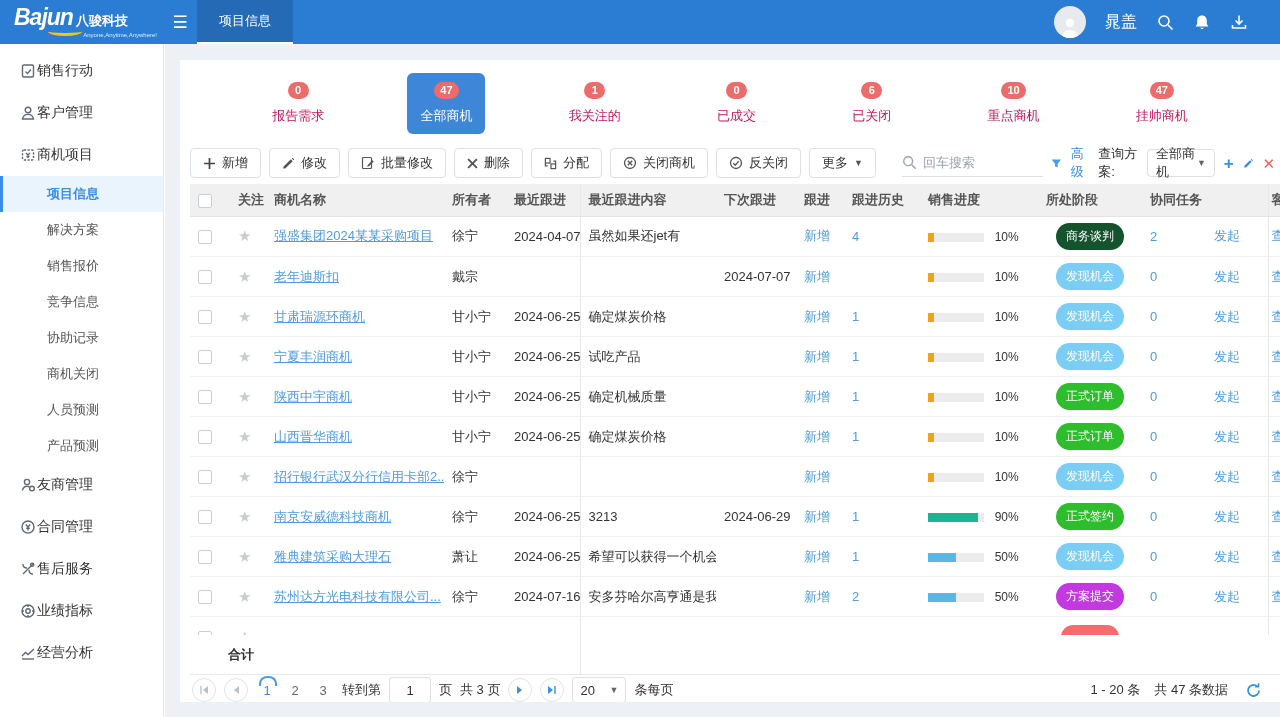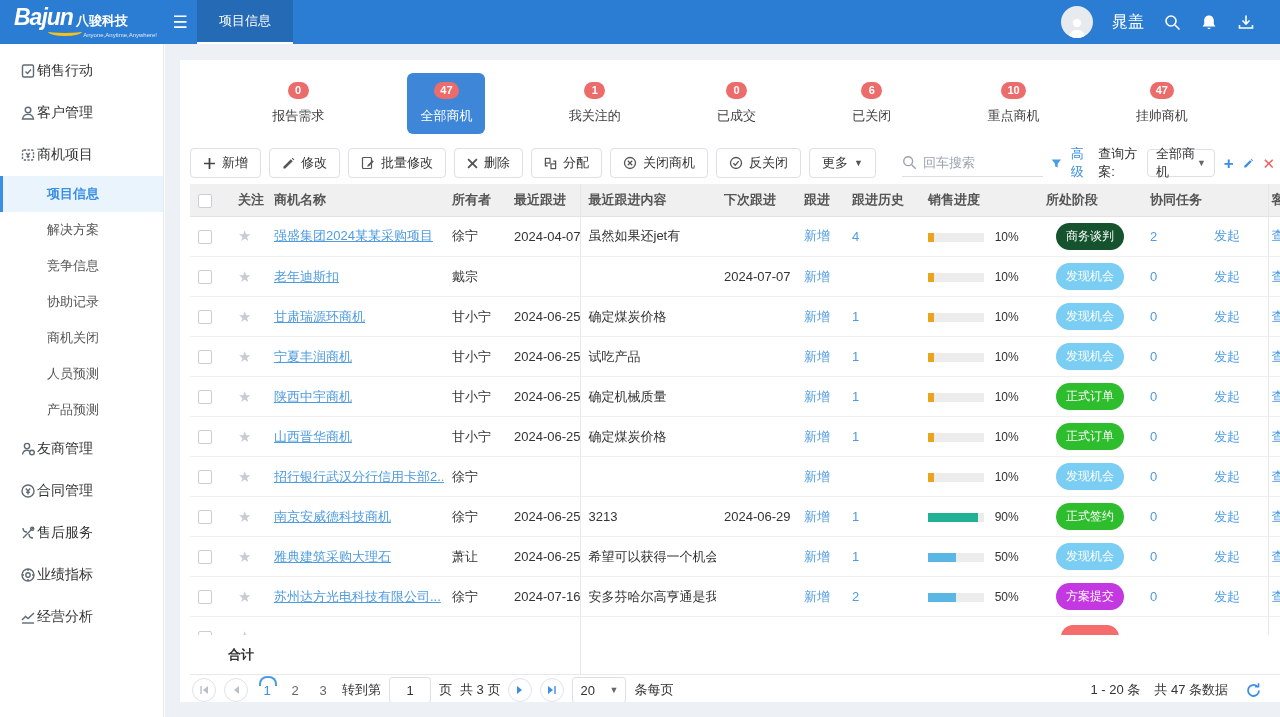--- a/index.html
+++ b/index.html
@@ -12,21 +12,21 @@
   .logo { width:163px; display:flex; flex-direction:column; justify-content:center; padding-left:14px; }
   .logo-row { display:flex; align-items:baseline; gap:3px; position:relative; }
   .brand { font-size:23px; font-weight:bold; font-style:italic; letter-spacing:-1px; line-height:20px; }
   .swoosh { position:absolute; left:34px; top:20px; width:34px; height:9px;
     border-bottom:3px solid #f6c21a; border-radius:50%; }
   .brand-cn { font-size:13px; font-weight:bold; }
   .tagline { font-size:6px; color:rgba(255,255,255,.85); text-align:right; padding-right:6px; margin-top:2px; }
   .hamburger { width:34px; display:flex; align-items:center; justify-content:center; font-size:17px; cursor:pointer; }
   .top-tab { padding:0 22px; background:rgba(0,0,0,.14); display:flex; align-items:center;
     font-size:13px; border-bottom:2px solid #fff; cursor:pointer; }
-  .hdr-right { margin-left:auto; display:flex; align-items:center; gap:19px; padding-right:25px; }
+  .hdr-right { margin-left:auto; display:flex; align-items:center; gap:19px; padding-right:32px; }
   .avatar { width:32px; height:32px; border-radius:50%; background:#e7eaee; display:flex;
     align-items:flex-end; justify-content:center; overflow:hidden; }
   .uname { font-size:16px; }
   .hic { width:18px; height:18px; display:flex; align-items:center; justify-content:center; cursor:pointer; }
 
   
   .sidebar { position:absolute; top:44px; left:0; width:164px; bottom:0; background:#fff;
     border-right:1px solid #e8e8e8; padding-top:6px; overflow:hidden; }
   .side-item { display:flex; align-items:center; cursor:pointer; }
   .side-item.group { height:42px; padding-left:19px; gap:1px; font-size:14px; color:#333; }
@@ -39,21 +39,21 @@
   
   .main { position:absolute; top:44px; left:165px; right:0; bottom:0; background:#edf0f4; }
   .card { position:absolute; top:16px; left:15px; right:0; height:642px; background:#fff; overflow:hidden; }
 
   
   .stats { height:82px; display:flex; align-items:center; justify-content:space-around; padding:4px 44px 0 44px; }
   .stat { display:flex; flex-direction:column; align-items:center; gap:8px; padding:9px 13px;
     border-radius:6px; cursor:pointer; }
   .stat .badge { min-width:21px; height:17px; line-height:17px; padding:0 6px; border-radius:9px;
     background:#ec6c6c; color:#fff; font-size:11px; font-weight:bold; text-align:center; }
-  .stat .lbl { font-size:13px; color:#404040; }
+  .stat .lbl { font-size:13px; color:#be185d; }
   .stat.active { background:#3d86d8; }
   .stat.active .lbl { color:#fff; }
 
   
   .toolbar { height:42px; display:flex; align-items:center; gap:8px; padding:0 15px 0 10px; }
   .tbtn { height:30px; border:1px solid #dcdfe6; border-radius:4px; background:#fff; cursor:pointer;
     display:inline-flex; align-items:center; gap:6px; padding:0 12px; font-size:13px; color:#333; white-space:nowrap; }
   .tbtn .bic { display:flex; align-items:center; font-style:normal; color:#444; }
   .searchbox { margin-left:18px; width:164px; height:28px; border-bottom:1px solid #dcdfe6;
     display:flex; align-items:center; gap:6px; }
@@ -194,20 +194,24 @@
       <div class="side-item sub active">
 
         <span class="s-lbl">项目信息</span>
       </div>
 
       <div class="side-item sub">
 
         <span class="s-lbl">解决方案</span>
       </div>
 
+      <div class="side-item sub">
+
+        <span class="s-lbl">销售报价</span>
+      </div>
 
       <div class="side-item sub">
 
         <span class="s-lbl">竞争信息</span>
       </div>
 
       <div class="side-item sub">
 
         <span class="s-lbl">协助记录</span>
       </div>

